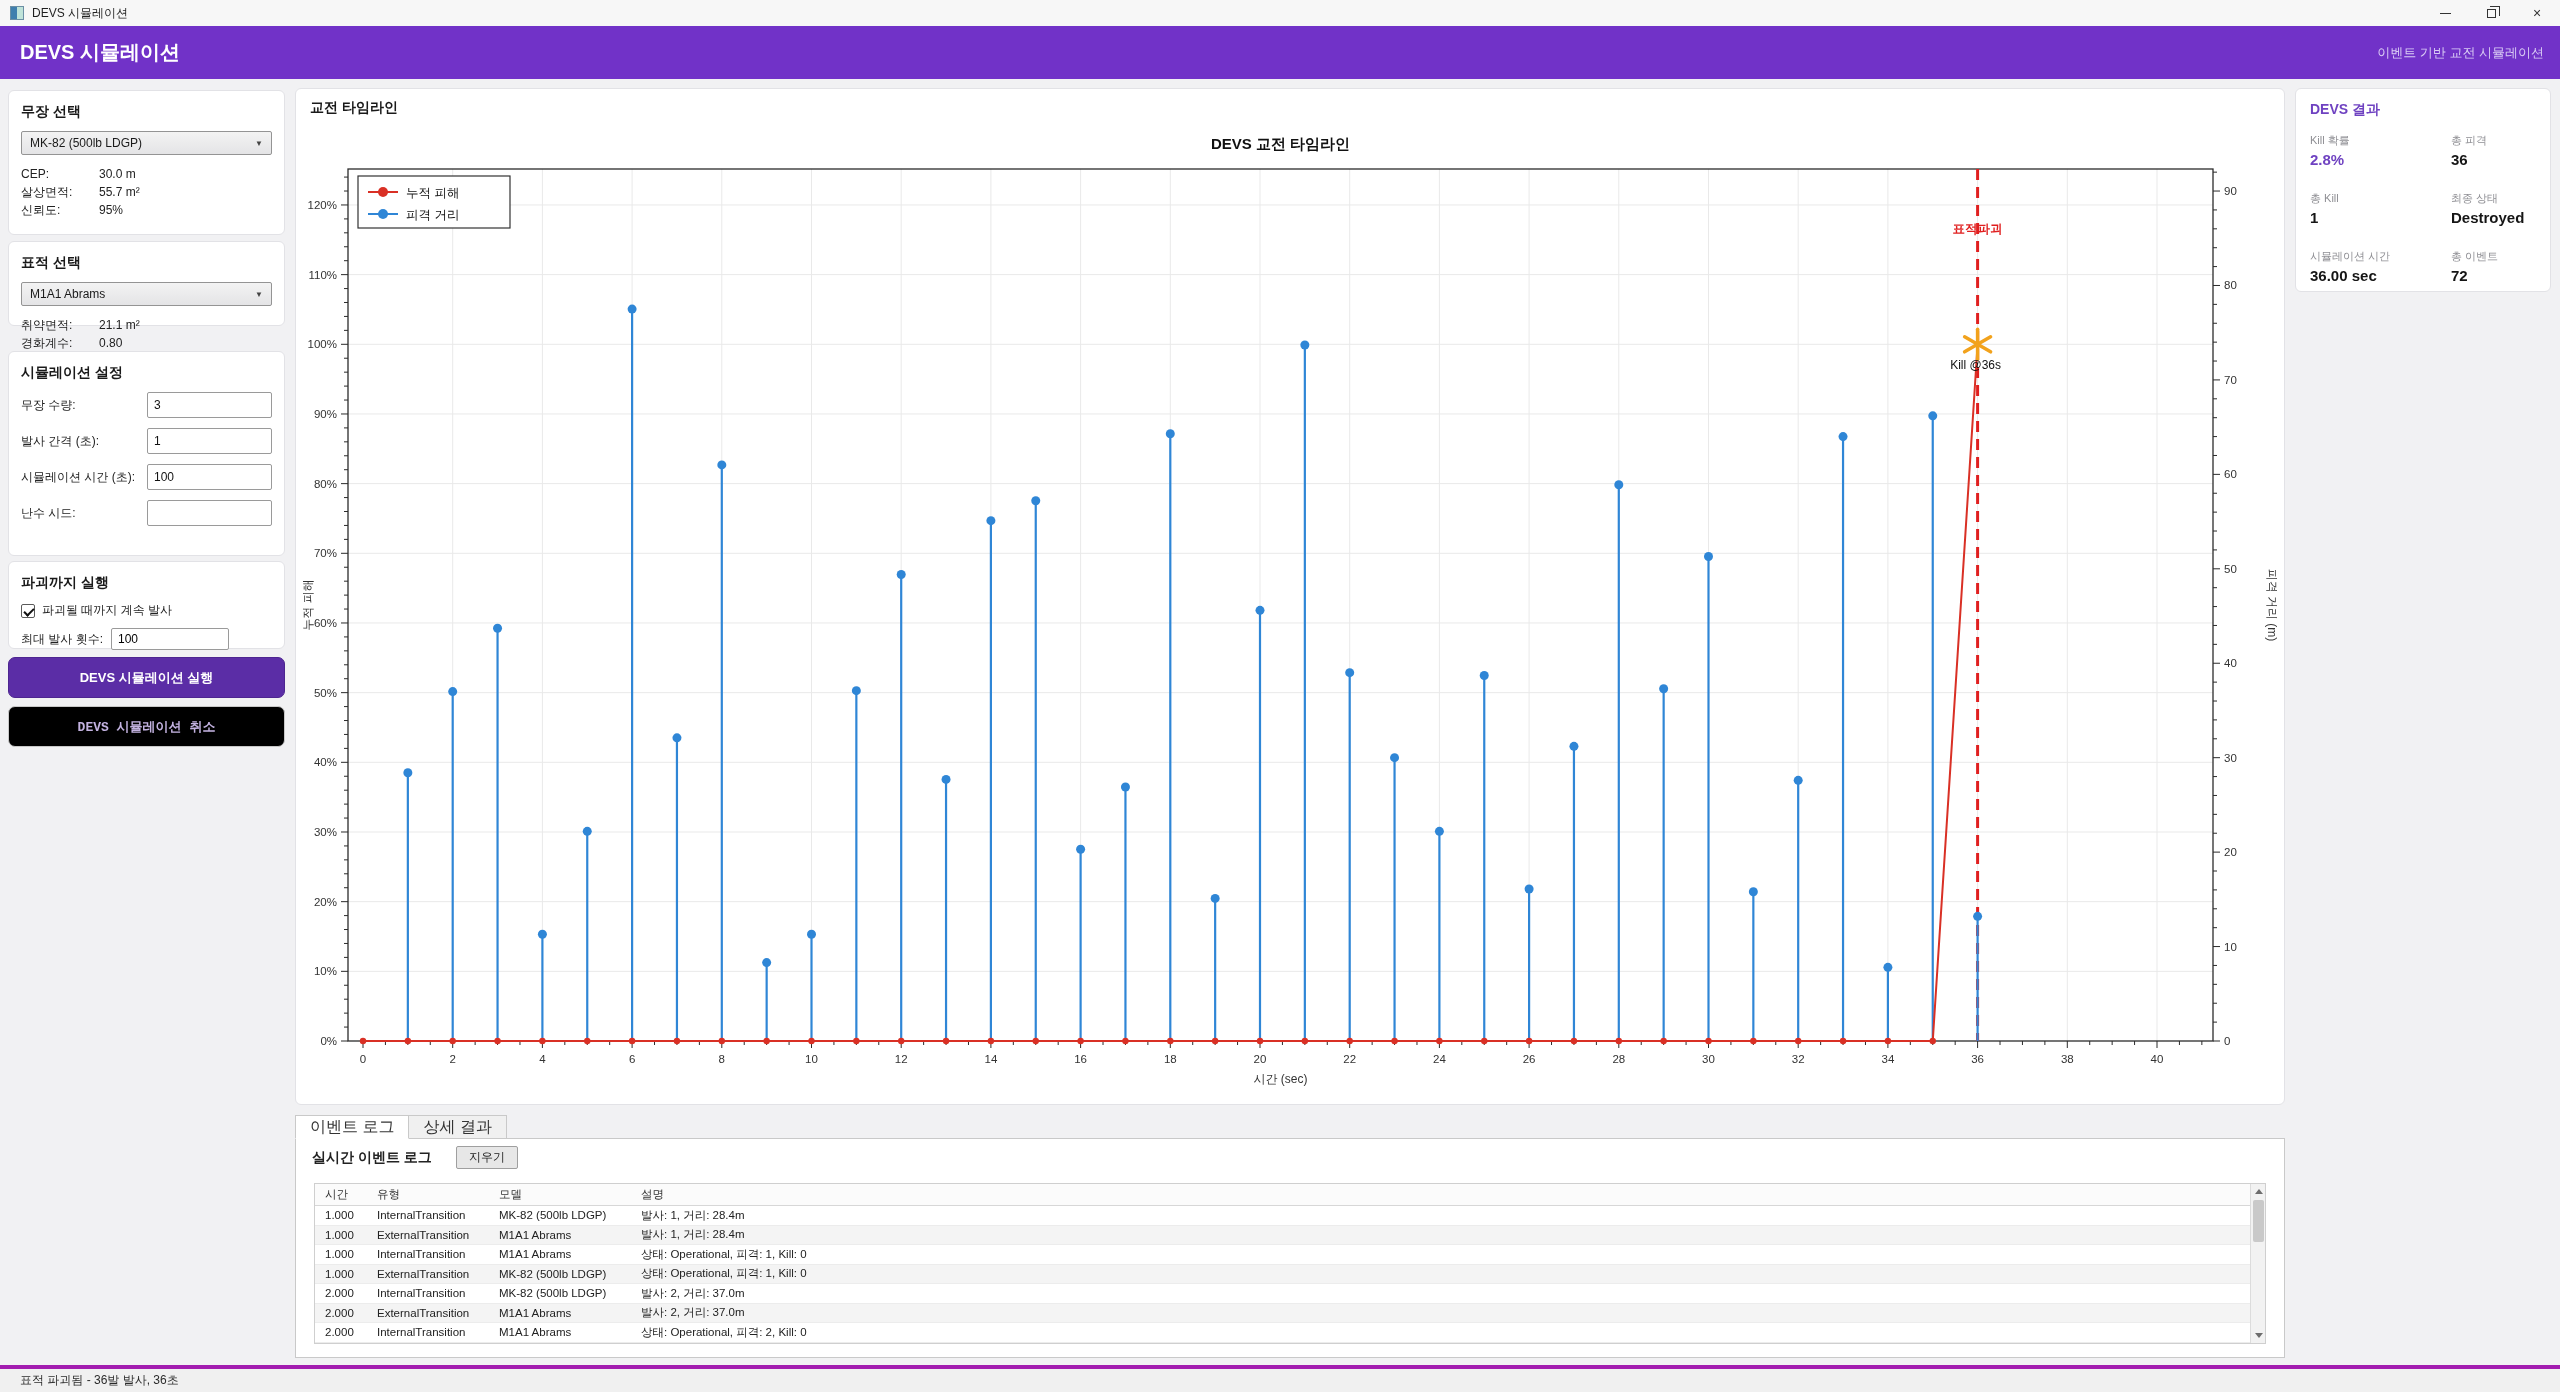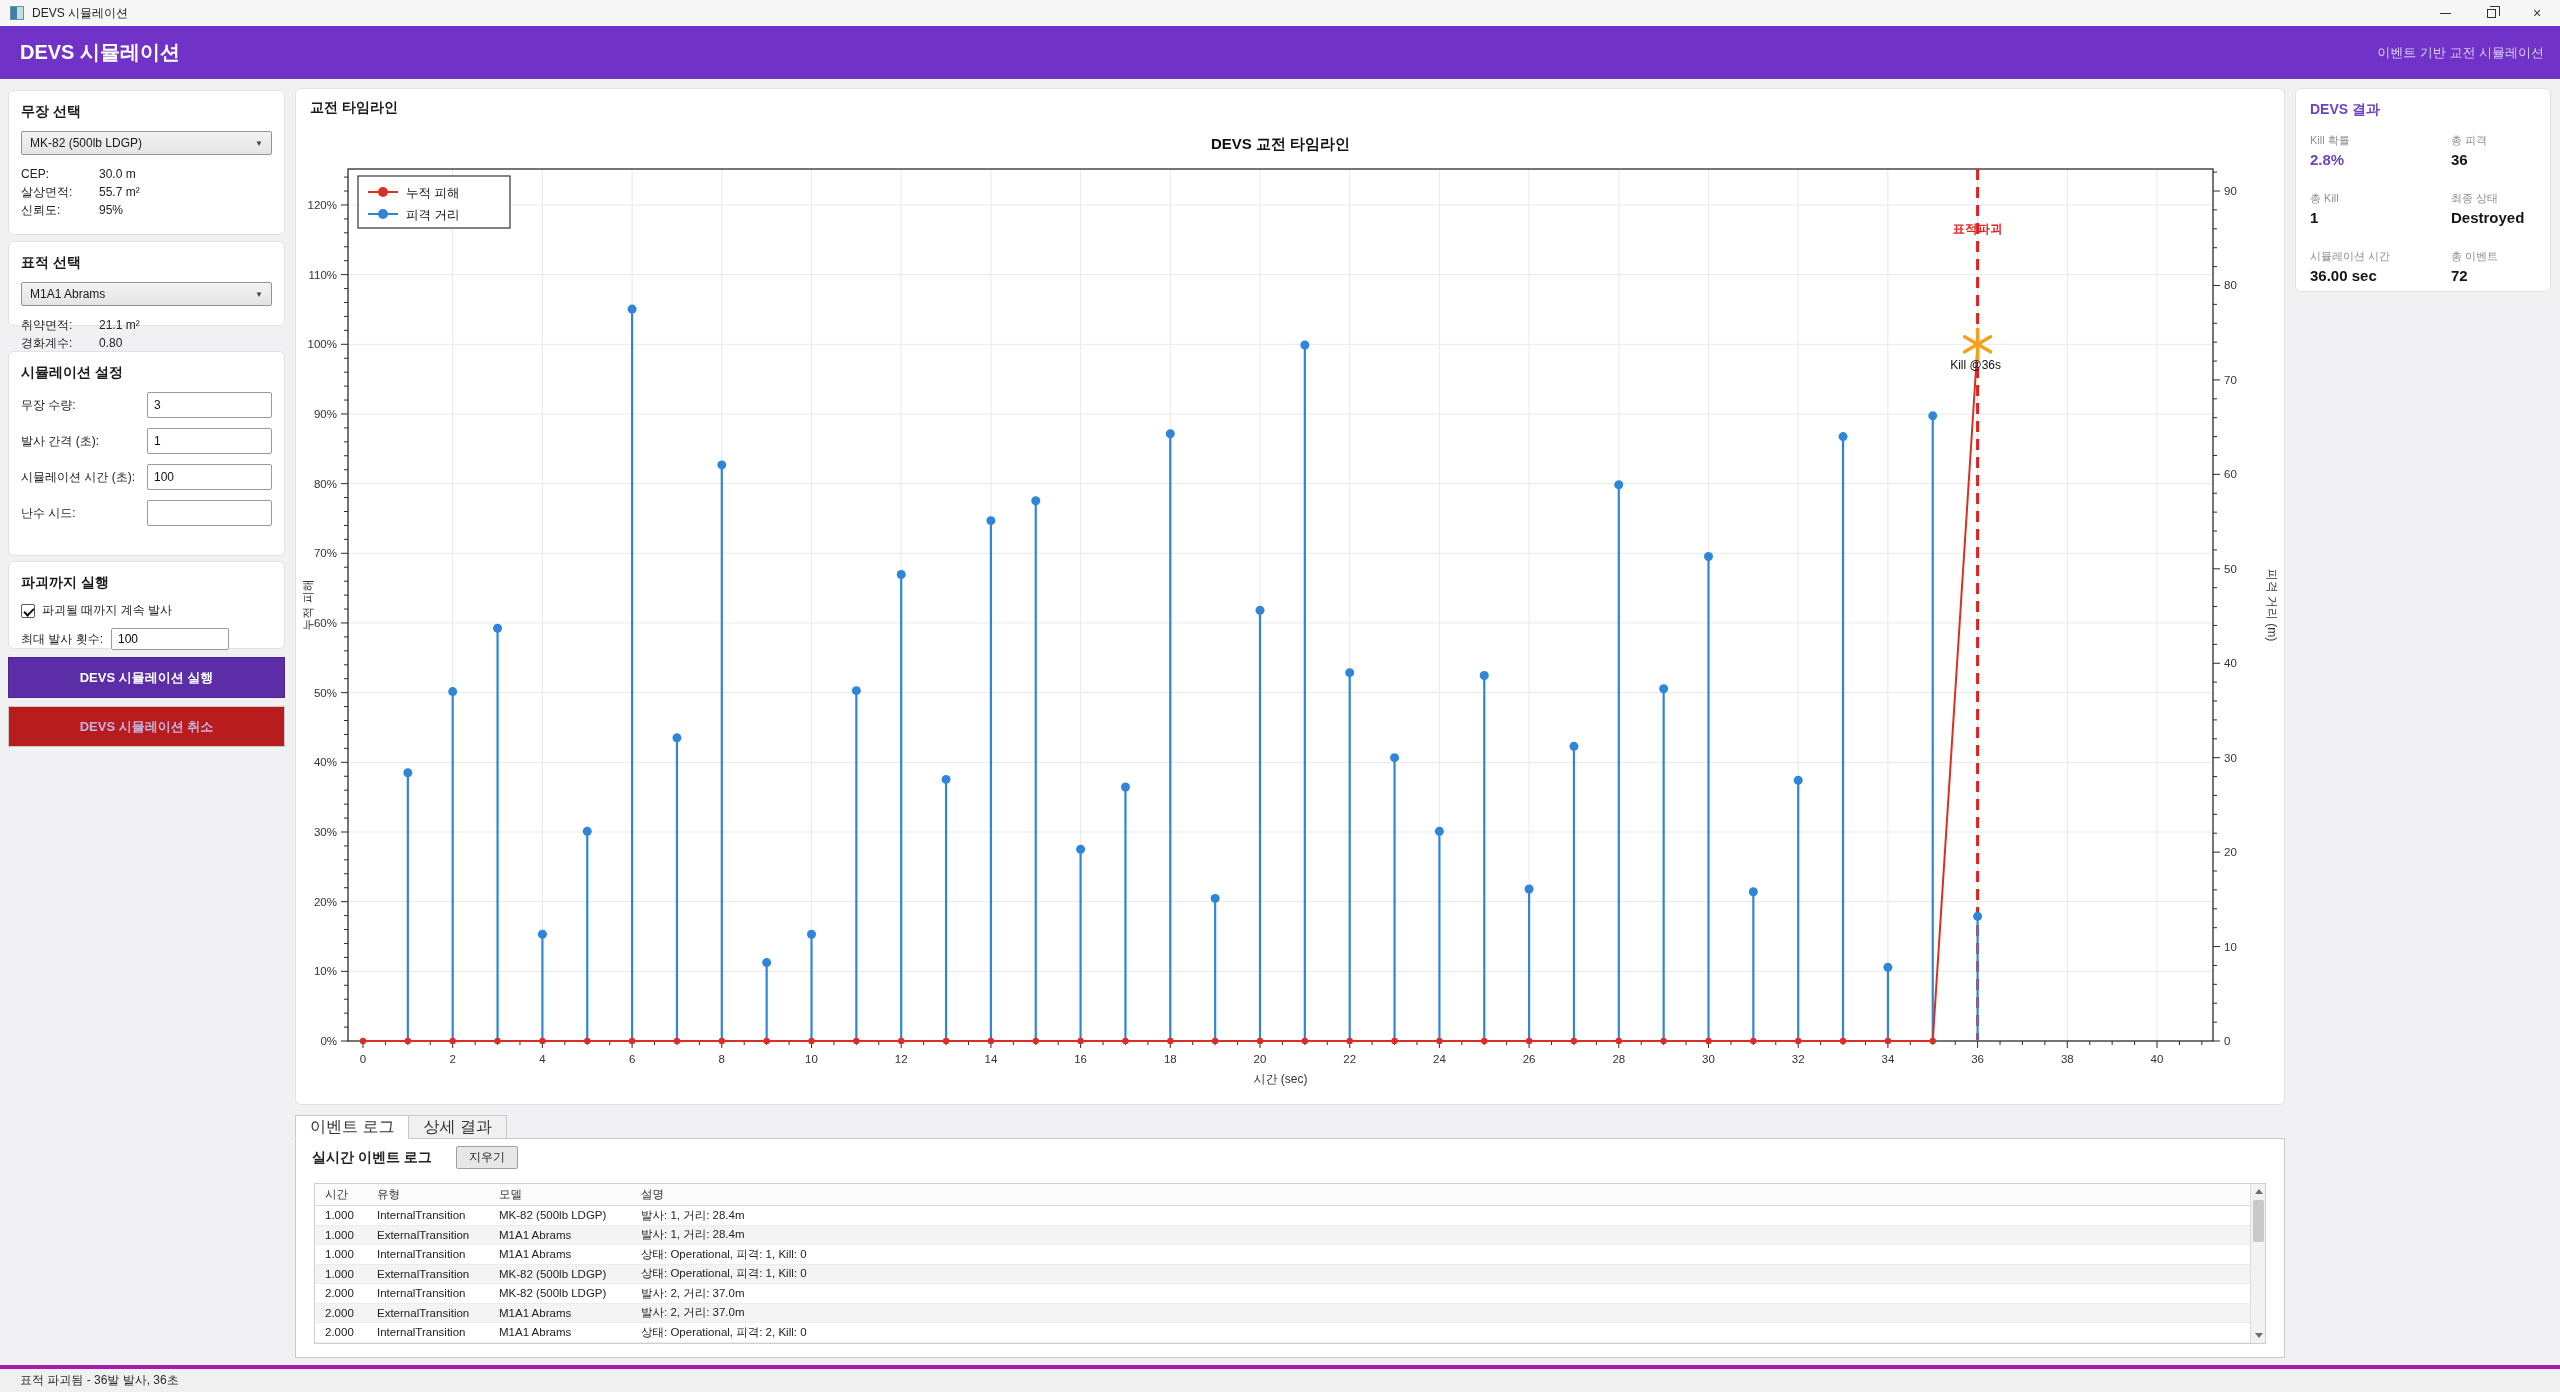--- a/index.html
+++ b/index.html
@@ -53,24 +53,24 @@
 
   .chk-row { display:flex; align-items:center; margin-top:10px; font-size:12px; }
   #destroy-checkbox { width:14px; height:14px; border:1px solid #5a5a5a; border-radius:2px;
     background:#fff; position:relative; margin-right:7px; }
   #destroy-checkbox::after { content:""; position:absolute; left:2px; top:3px; width:8px; height:4px;
     border-left:2px solid #111; border-bottom:2px solid #111; transform:rotate(-45deg); }
   .maxshot-row { display:flex; align-items:center; margin-top:9px; font-size:12px; }
   .maxshot-row input { width:118px; height:22px; border:1px solid #9a9a9a; border-radius:2px;
     font-size:12px; padding:0 6px; margin-left:8px; font-family:"Liberation Sans",sans-serif; }
 
-  .big-btn { position:absolute; left:8px; width:277px; height:41px; border-radius:0;
+  .big-btn { position:absolute; left:8px; width:277px; height:41px; border-radius:7px;
     font-size:13px; font-weight:bold; display:flex; align-items:center; justify-content:center; }
   #run-button { top:657px; background:#5b2da6; color:#fff; border:1px solid #4d2590; cursor:pointer; }
-  #cancel-button { top:706px; background:#b91c1c; color:#c3b2e0; border:1px solid #c8c8c8; }
+  #cancel-button { top:706px; background:#000000; color:#c3b2e0; border:1px solid #c8c8c8;font-family:Liberation Mono, monospace; }
 
   
   #chart-card { left:295px; top:88px; width:1990px; height:1017px; }
   #chart-card .panel-title { position:absolute; left:14px; top:10px; }
   #chart-svg { position:absolute; left:0; top:30px; }
 
   
   #results-card { left:2295px; top:88px; width:256px; height:204px; padding:12px 14px; }
   #results-title { color:#6f42c1; font-size:14px; font-weight:bold; }
   #results-grid { display:grid; grid-template-columns:118px 1fr; grid-row-gap:16px; margin-top:14px;gap:23px; }

